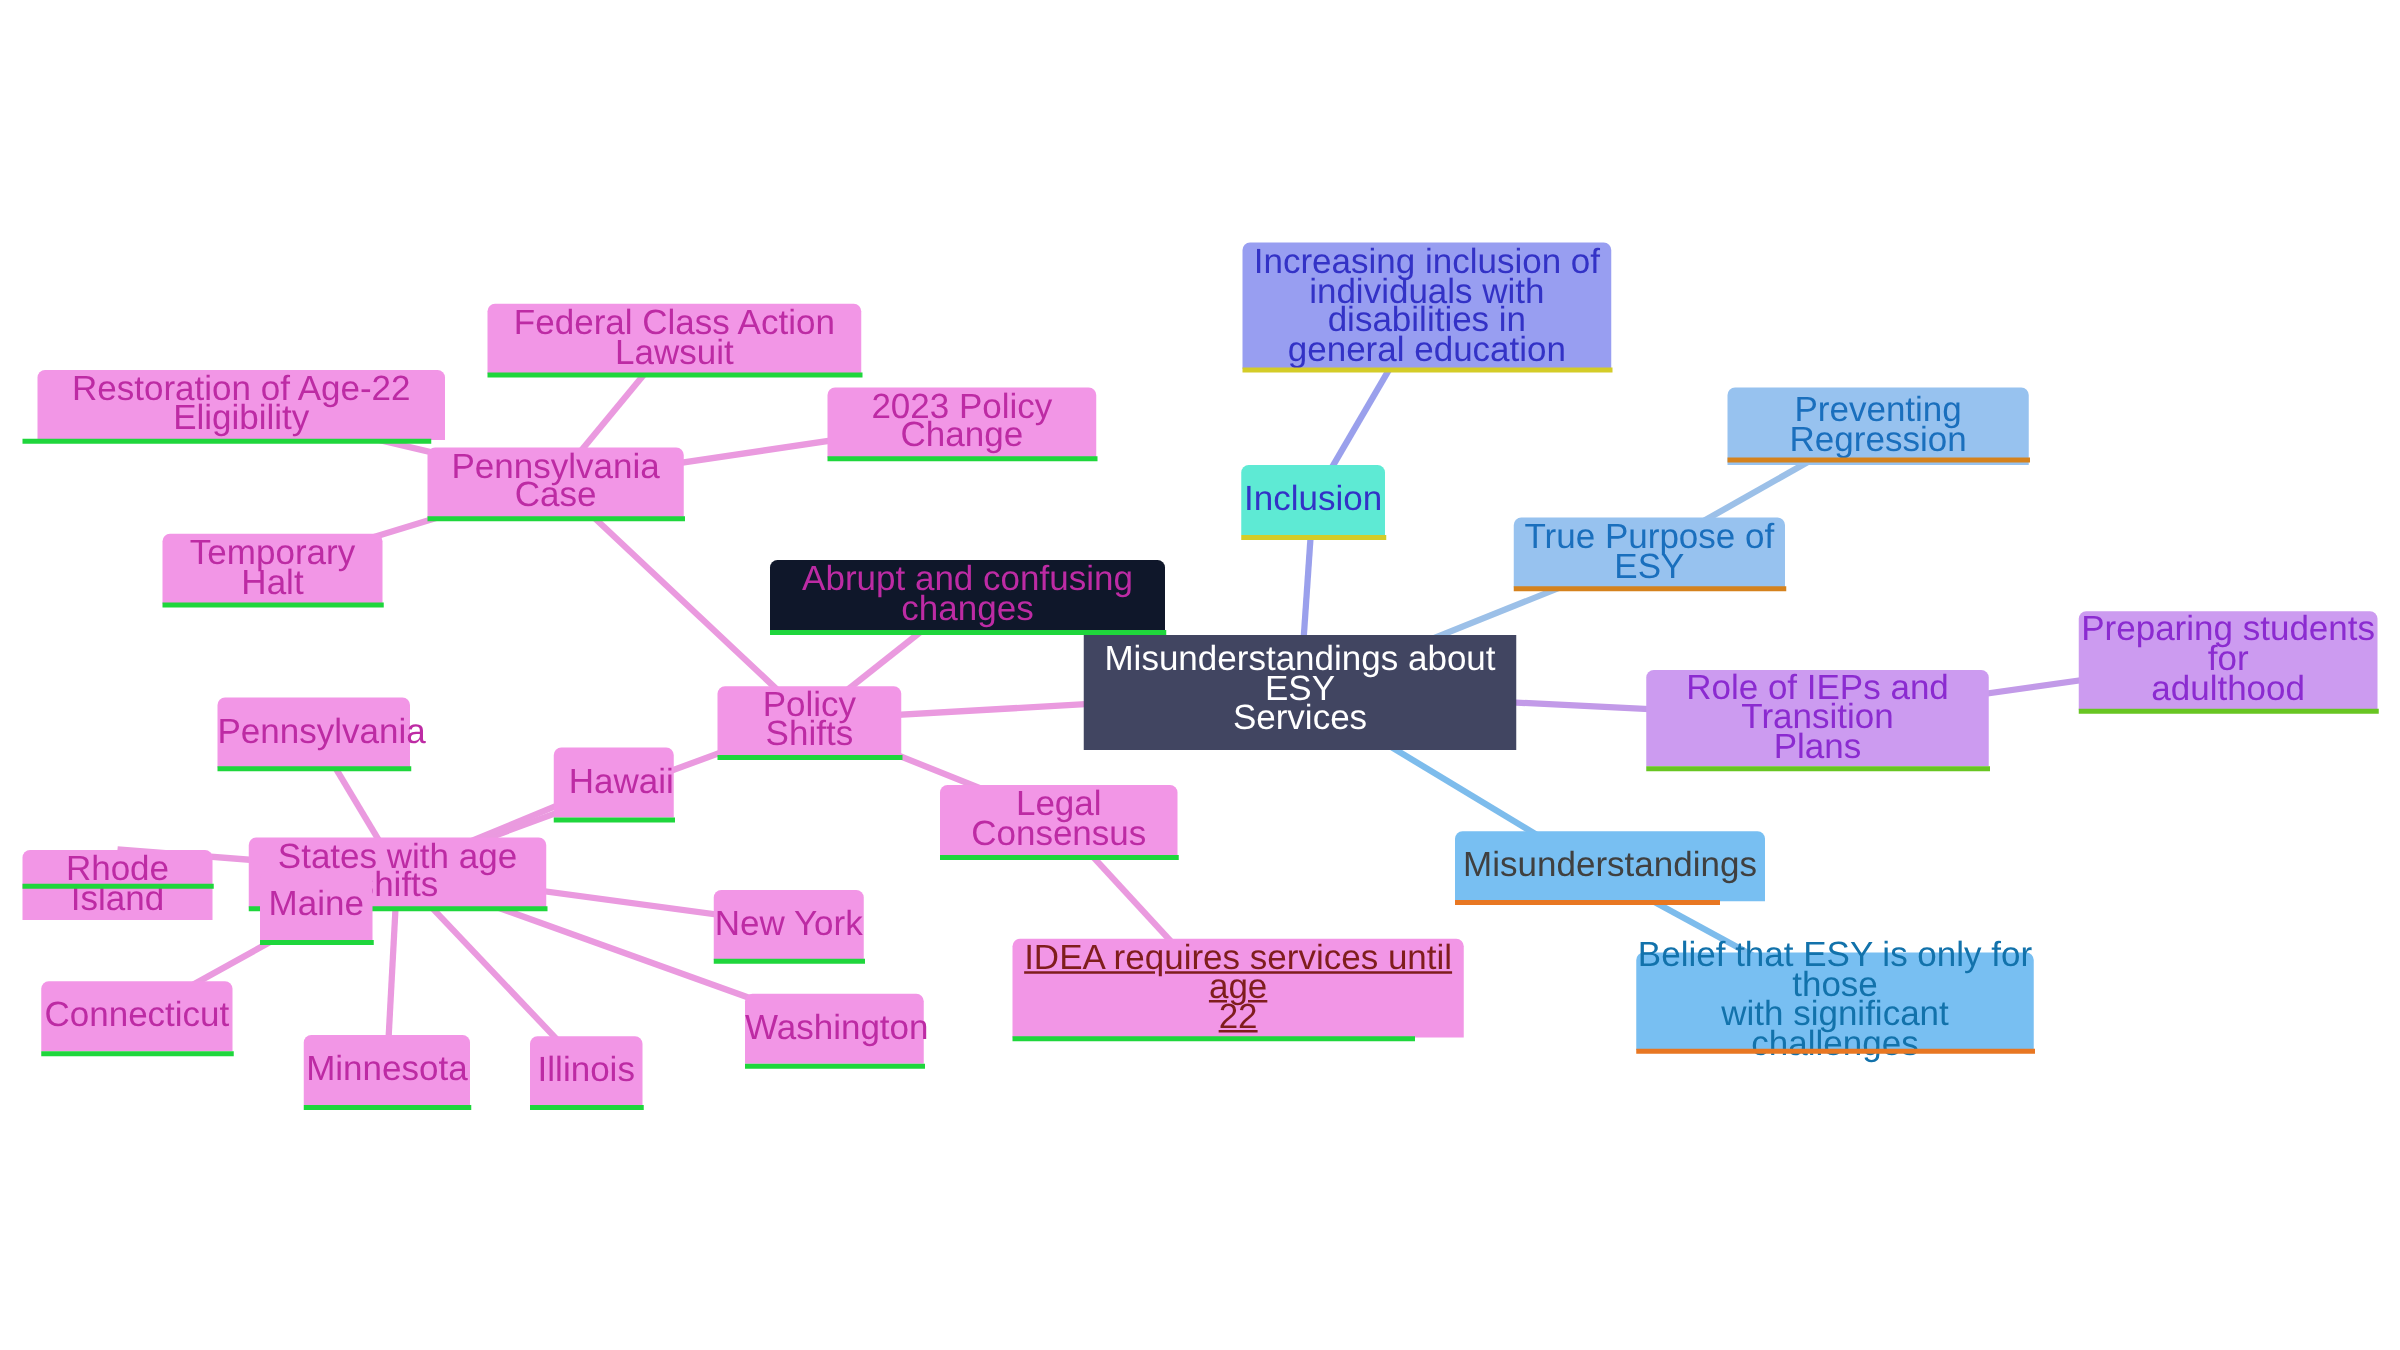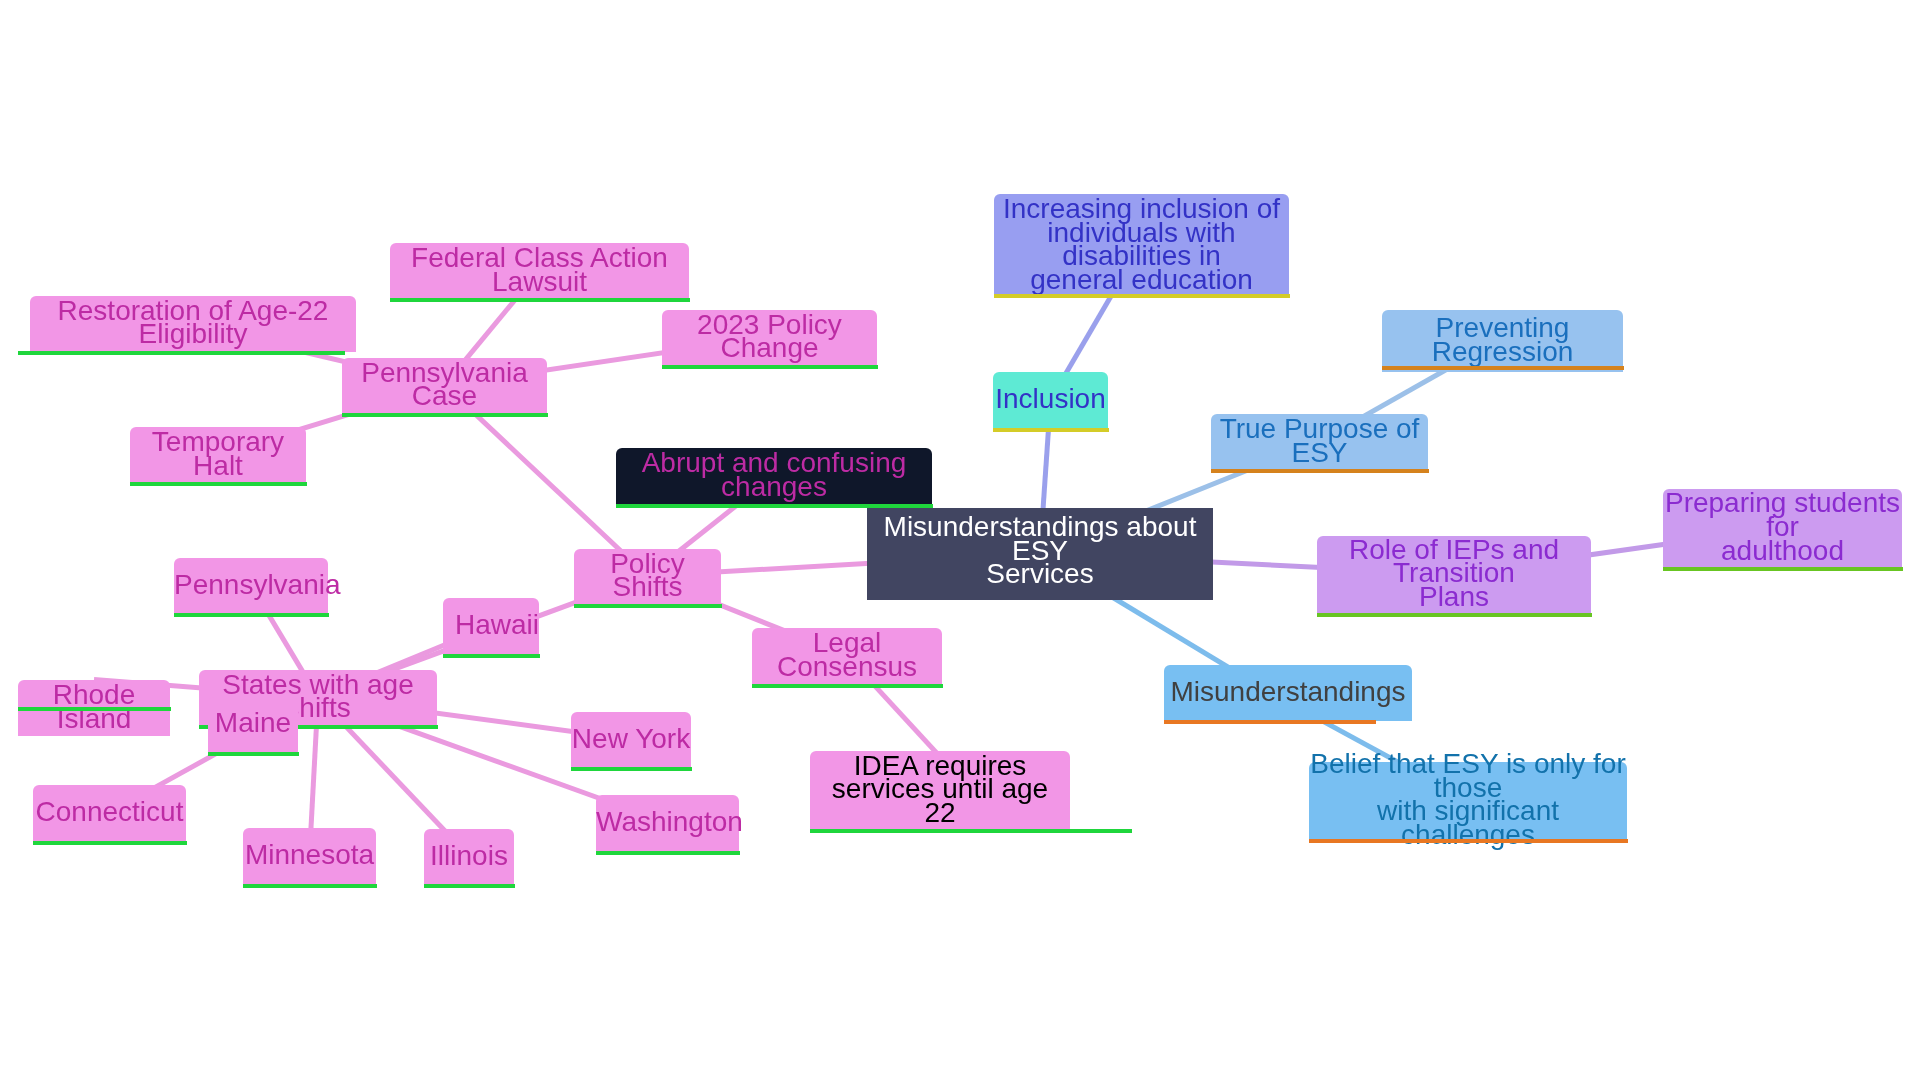--- a/index.html
+++ b/index.html
@@ -99,21 +99,21 @@
       </div>
       <div class="bar" style="left: 573.5px; top: 603.8px; width: 148px; height: 4.2px; background: rgb(31, 214, 60);"></div>
       <div class="node" style="left: 616px; top: 448.4px; width: 316px; height: 56.1px; background: #0f172a; color: rgb(189, 43, 164);">
         <span class="lbl">Abrupt and confusing changes</span>
       </div>
       <div class="bar" style="left: 615.5px; top: 503.6px; width: 317px; height: 4.2px; background: rgb(31, 214, 60);"></div>
       <div class="node" style="left: 752px; top: 628.3px; width: 190px; height: 56.1px; background: rgb(242, 150, 230); color: rgb(189, 43, 164);">
         <span class="lbl">Legal Consensus</span>
       </div>
       <div class="bar" style="left: 751.5px; top: 683.5px; width: 191px; height: 4.2px; background: rgb(31, 214, 60);"></div>
-      <div class="node" style="left: 810px; top: 751.1px; width: 260px; height: 78.6px; background: rgb(242, 150, 230); color: #000000;">
+      <div class="node" style="left: 810px; top: 751.1px; width: 361px; height: 78.6px; background: rgb(242, 150, 230); color: #7f1d1d; text-decoration: underline;">
         <span class="lbl">IDEA requires services until age
 22</span>
       </div>
       <div class="bar" style="left: 809.5px; top: 828.8px; width: 322px; height: 4.2px; background: rgb(31, 214, 60);"></div>
       <div class="node" style="left: 342px; top: 357.8px; width: 205px; height: 56.1px; background: rgb(242, 150, 230); color: rgb(189, 43, 164);">
         <span class="lbl">Pennsylvania Case</span>
       </div>
       <div class="bar" style="left: 341.5px; top: 413px; width: 206px; height: 4.2px; background: rgb(31, 214, 60);"></div>
       <div class="node" style="left: 390px; top: 242.9px; width: 299px; height: 56.1px; background: rgb(242, 150, 230); color: rgb(189, 43, 164);">
         <span class="lbl">Federal Class Action Lawsuit</span>

